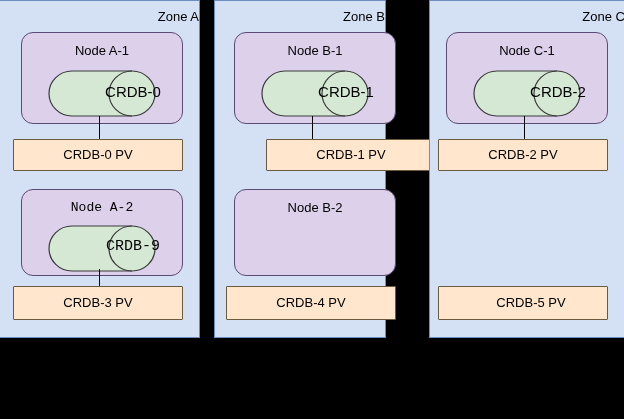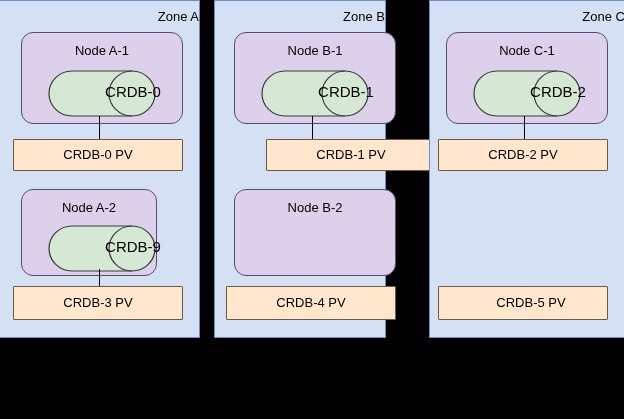--- a/index.html
+++ b/index.html
@@ -137,21 +137,21 @@
         <div class="cyl-label">CRDB-0</div>
       </div>
     </div>
 
     <div class="connector" style="left:100px; top:115px; height:24px;"></div>
 
     <div class="pv" style="left:14px; top:138px; width:170px; height:32px;">
       <span class="pv-label">CRDB-0 PV</span>
     </div>
 
-    <div class="node" style="left:22px; top:188px; width:136px; height:87px;">
+    <div class="node" style="left:22px; top:188px; width:162px; height:87px;font-family:Liberation Mono, monospace;">
       <div class="node-title">Node A-2</div>
       <div class="cylinder" style="left:26px; top:35px;">
         <svg class="cyl-svg" viewBox="0 0 108 47">
           <path d="M 24 1 L 84 1 A 23 22.5 0 0 1 84 46 L 24 46 A 23 22.5 0 0 1 24 1 Z" fill="#d5e8d4" stroke="#3a3a3a" stroke-width="1.2"></path>
           <path d="M 84 1 A 23 22.5 0 0 0 84 46" fill="none" stroke="#3a3a3a" stroke-width="1.2"></path>
         </svg>
         <div class="cyl-label">CRDB-9</div>
       </div>
     </div>
 

